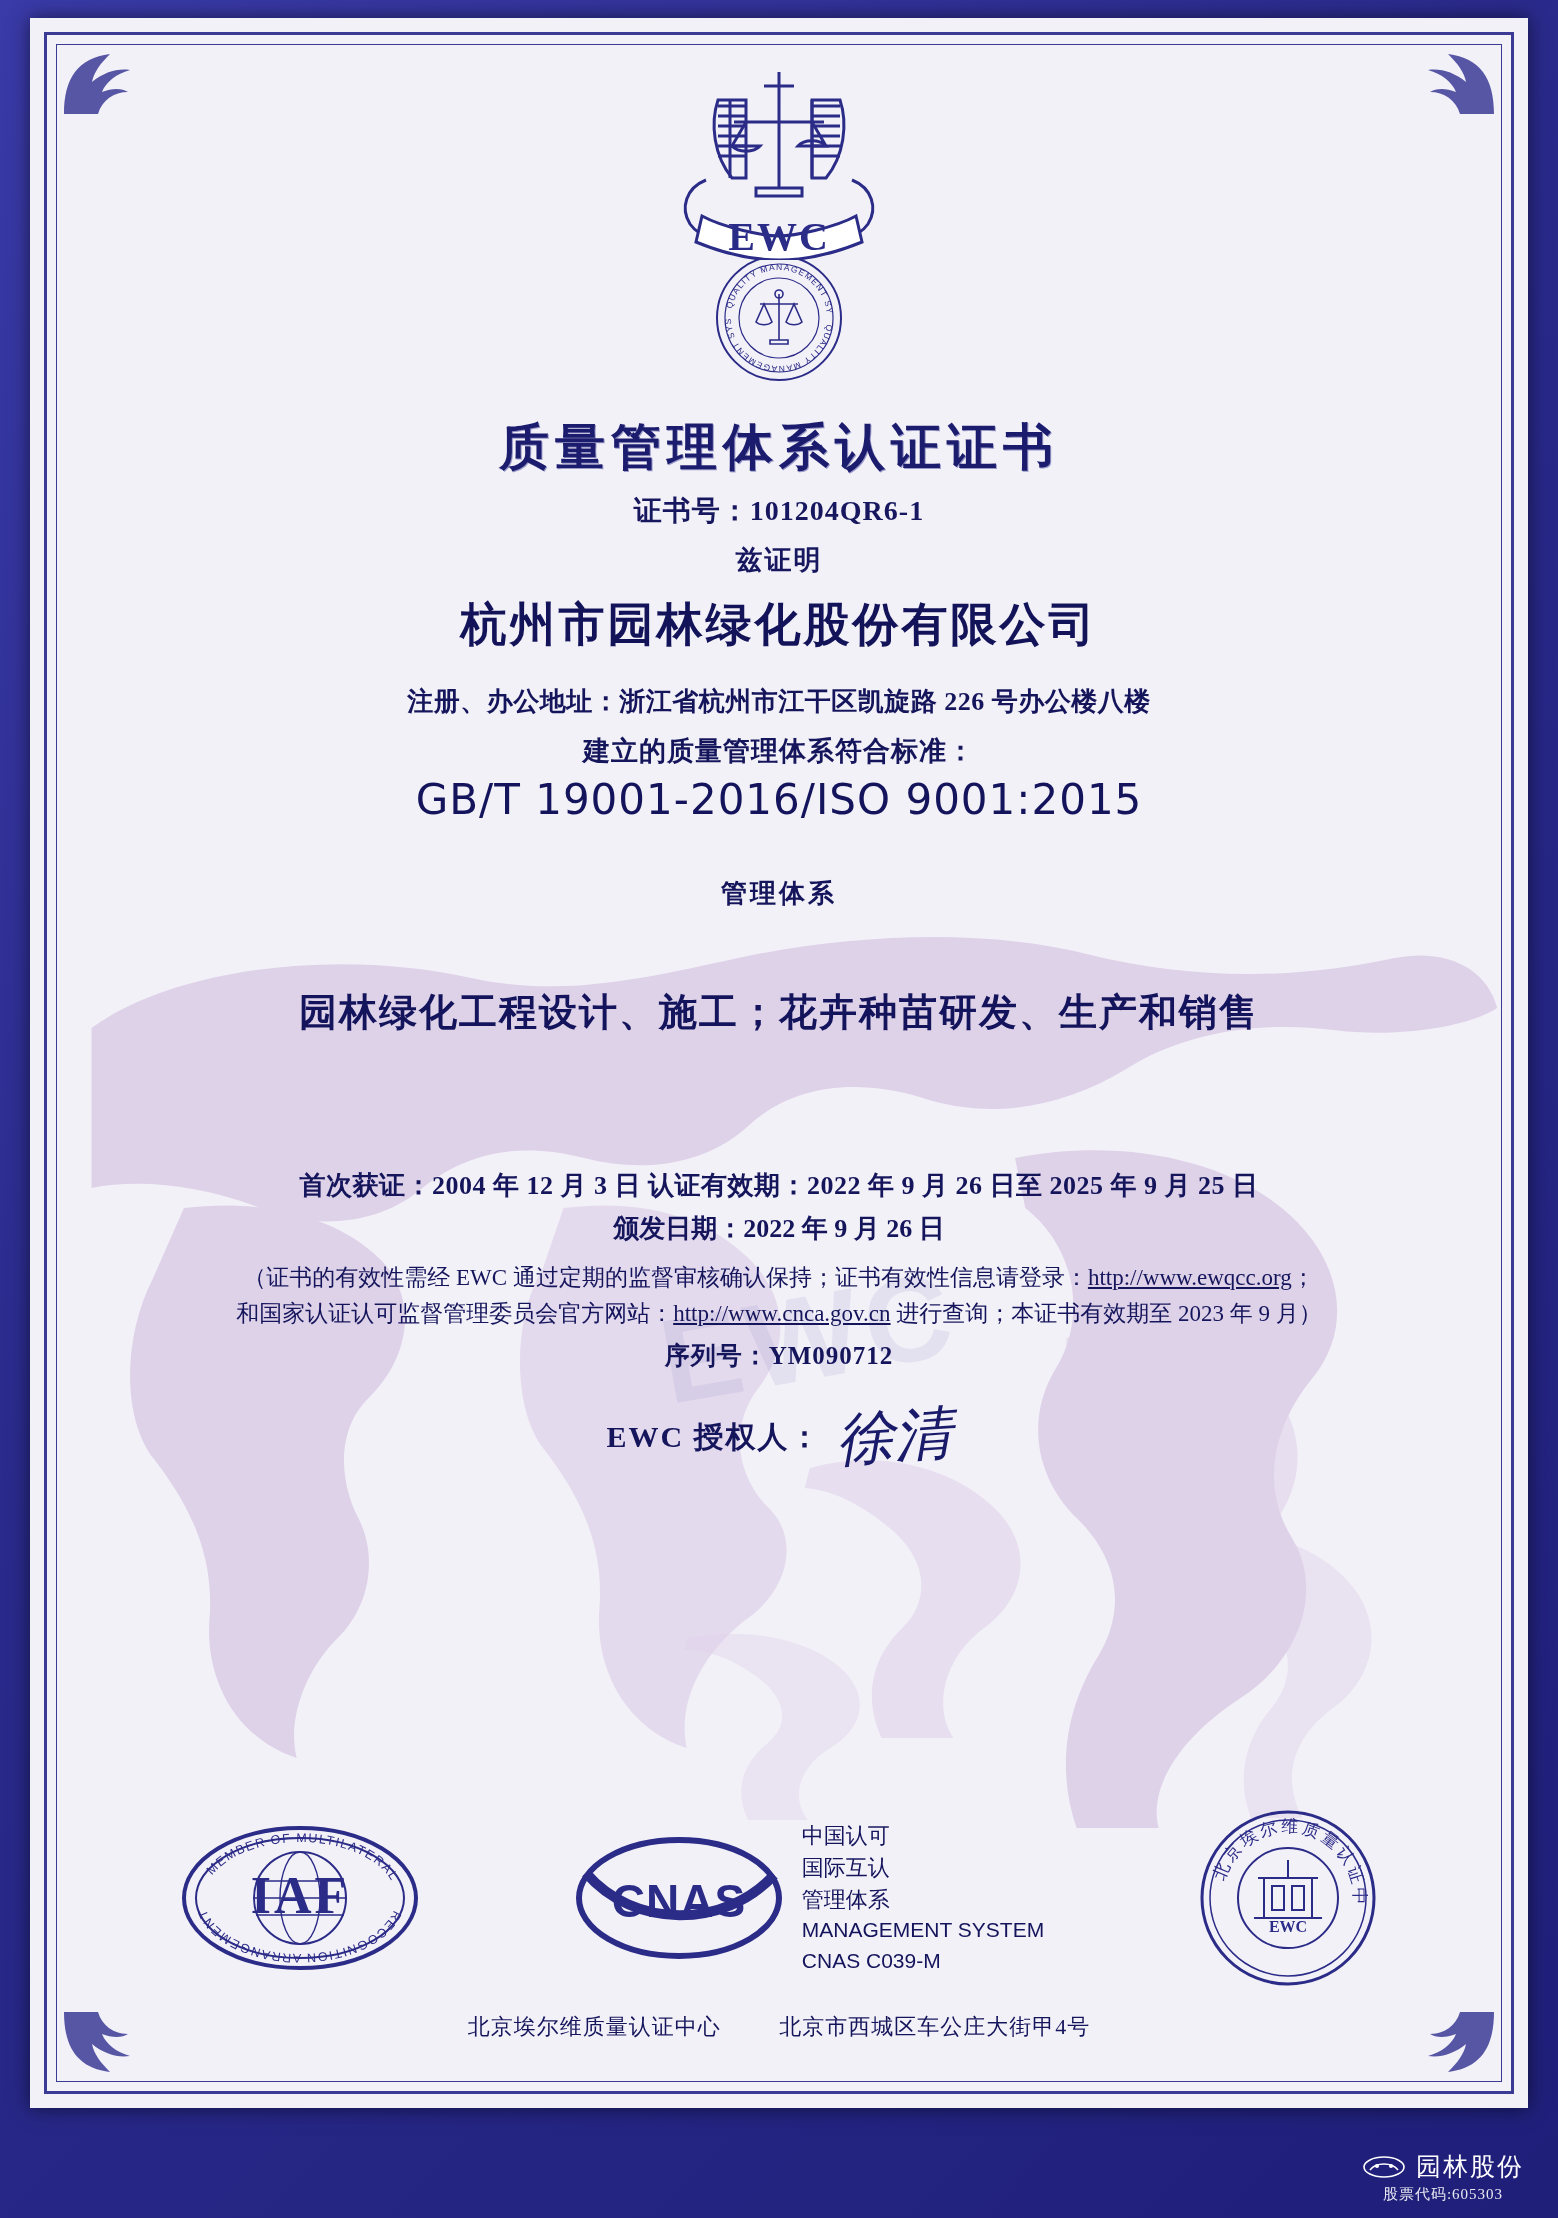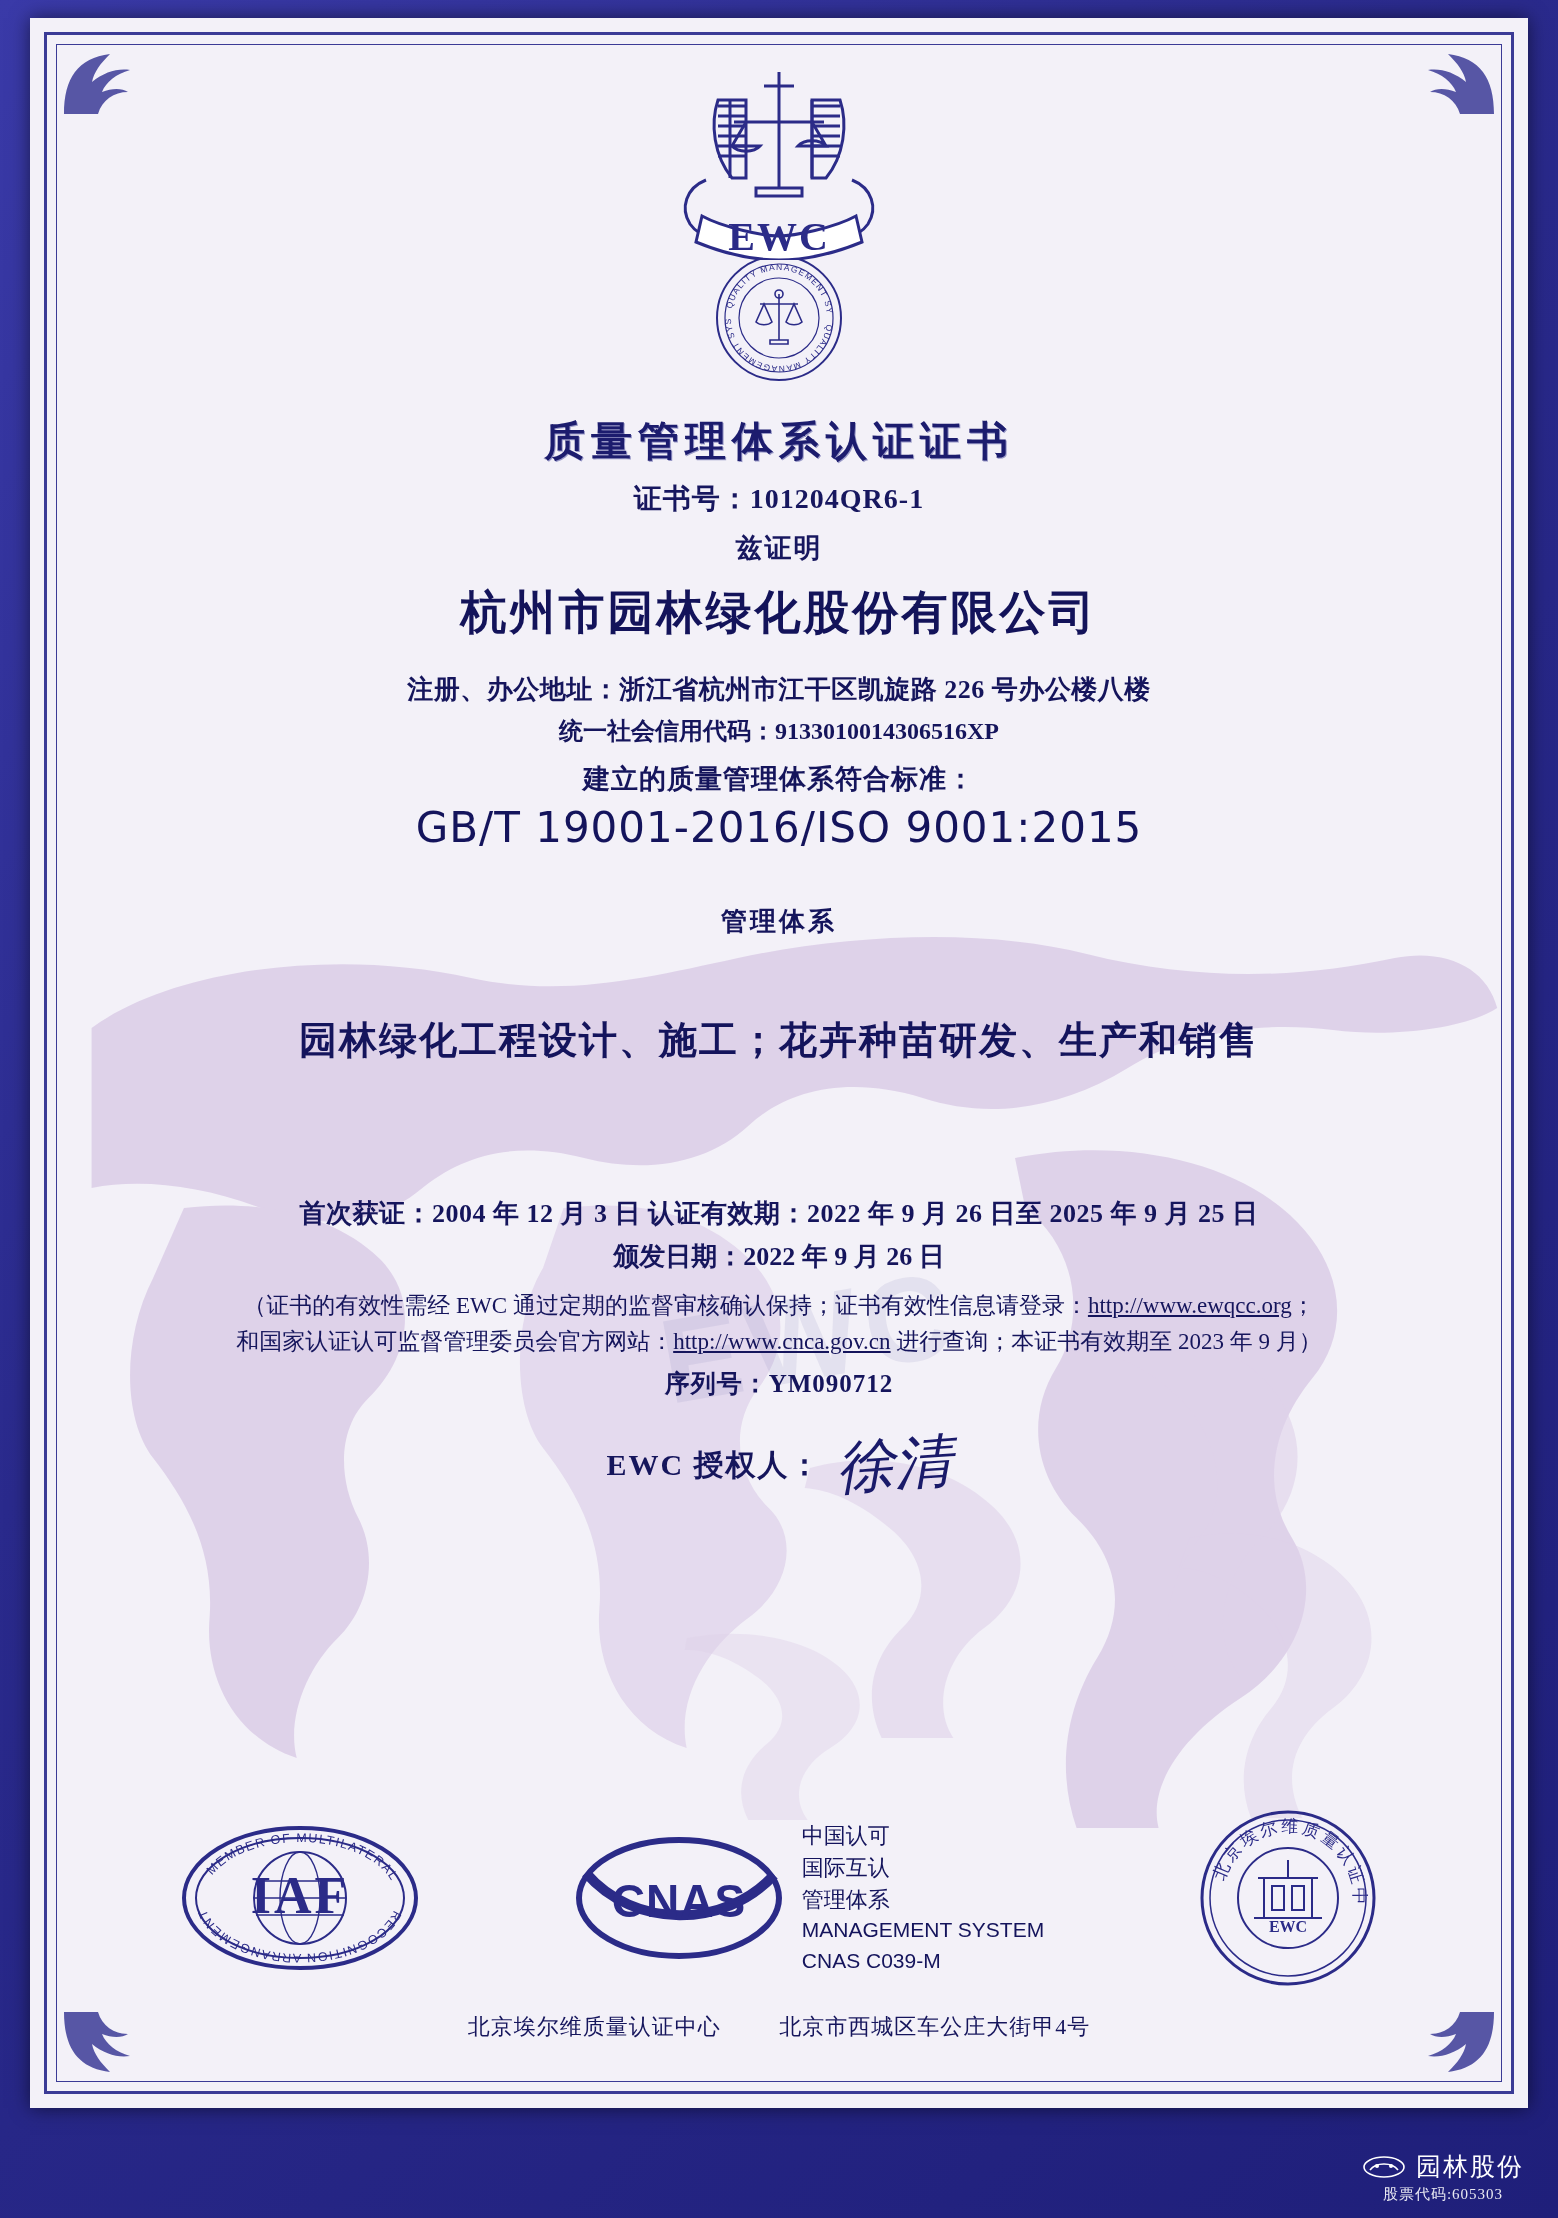--- a/index.html
+++ b/index.html
@@ -54,21 +54,21 @@
   
   .crest{margin-top:42px;width:330px;height:200px;position:relative;}
   .crest svg{width:100%;height:100%;}
   .seal{margin-top:-12px;width:170px;height:140px;}
   .seal svg{width:100%;height:100%;}
 
   .title{
     margin-top:26px;
     font-family:"DejaVu Sans",sans-serif;
     font-weight:700;
-    font-size:41px;
+    font-size:50px;
     letter-spacing:6px;
     color:#1c1c6e;
     text-shadow:1px 1px 0 #9a9ac8;
   }
   .cert-no{
     margin-top:11px;font-size:28px;color:#17175f;font-weight:700;
     letter-spacing:1px;
   }
   .cert-no .lbl{font-weight:700;}
   .hereby{margin-top:12px;font-size:27px;color:#17175f;font-weight:700;letter-spacing:2px;}
@@ -243,21 +243,20 @@
 
       <div class="cert-no">
         <span class="lbl">证书号：</span><span>101204QR6-1</span>
       </div>
 
       <div class="hereby">兹证明</div>
 
       <div class="company">杭州市园林绿化股份有限公司</div>
 
       <div class="addr-line">注册、办公地址：浙江省杭州市江干区凯旋路 226 号办公楼八楼</div>
-      <div class="credit">统一社会信用代码：9133010014306516XP</div>
 
       <div class="conform">建立的质量管理体系符合标准：</div>
       <div class="standard">GB/T 19001-2016/ISO 9001:2015</div>
 
       <div class="scope-label">管理体系</div>
       <div class="scope-text">园林绿化工程设计、施工；花卉种苗研发、生产和销售</div>
 
       <div class="dates">首次获证：2004 年 12 月 3 日    认证有效期：2022 年 9 月 26 日至 2025 年 9 月 25 日</div>
       <div class="issue">颁发日期：2022 年 9 月 26 日</div>
 

